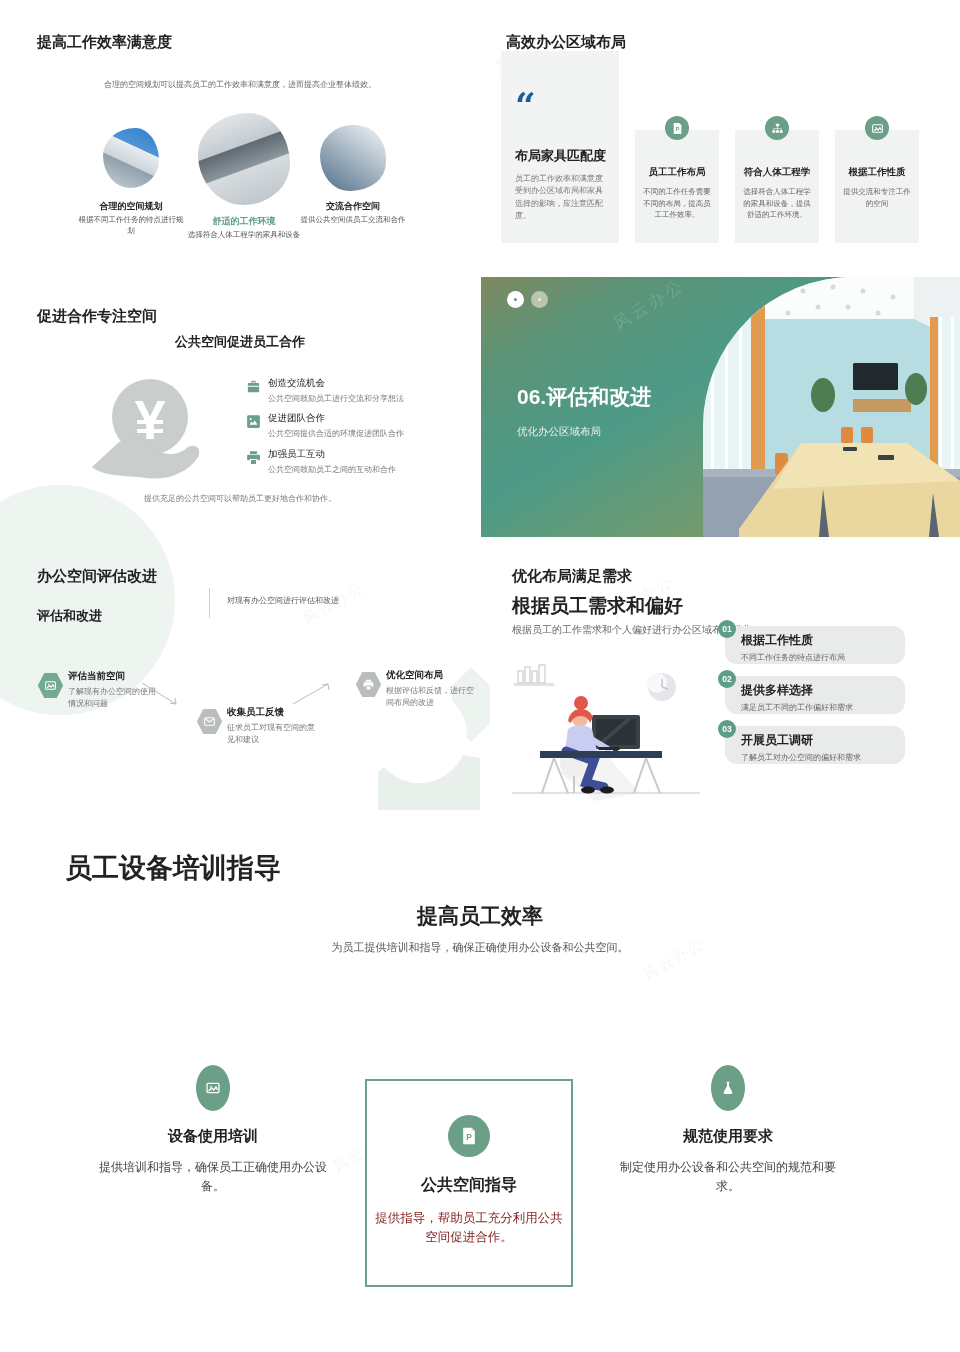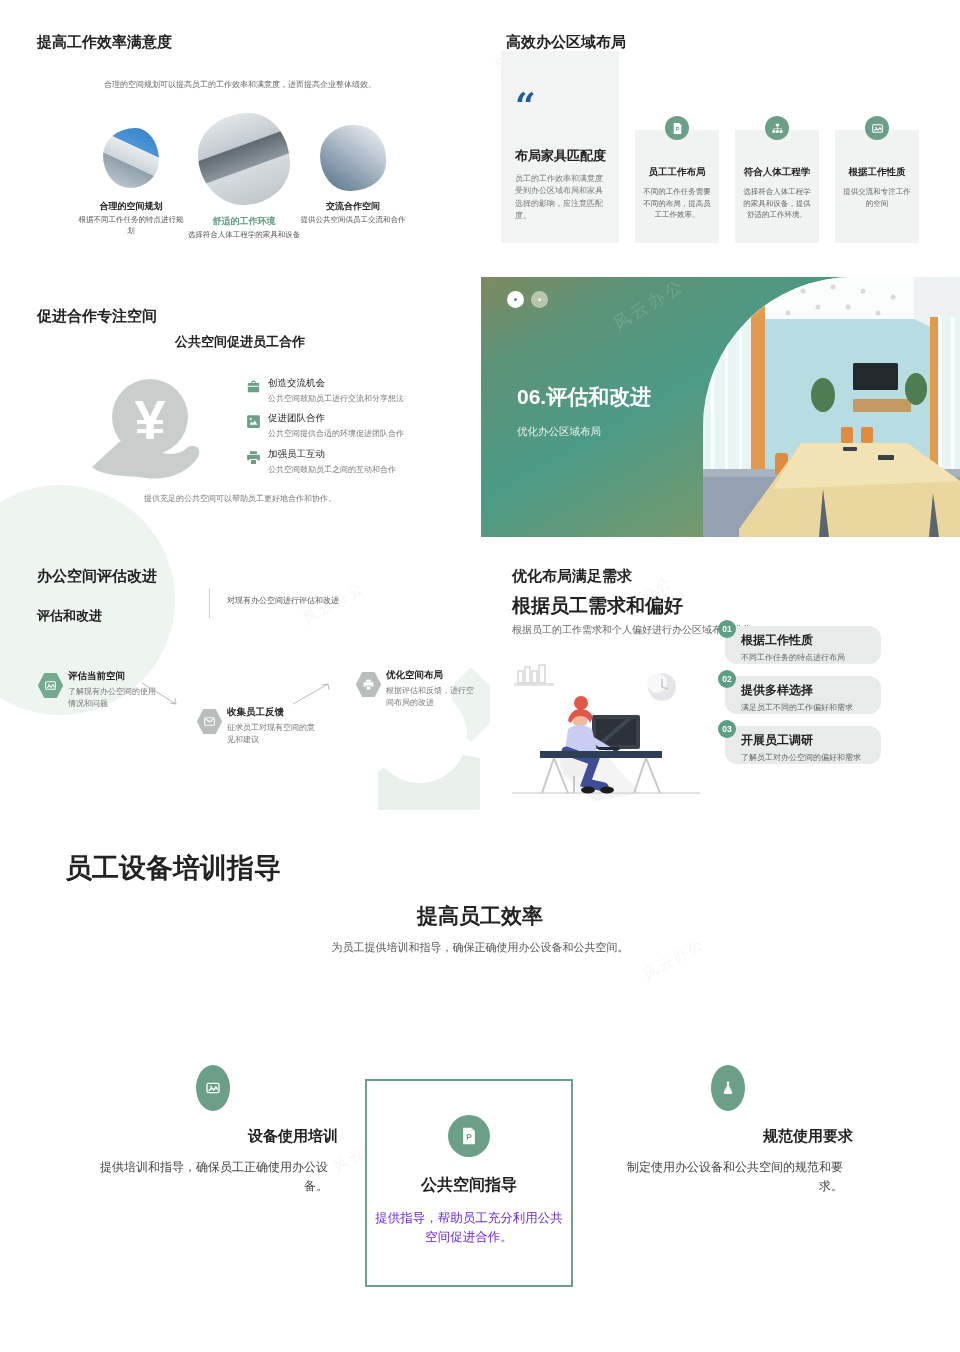--- a/index.html
+++ b/index.html
@@ -93,45 +93,45 @@
   .s5-circle{left:372px;top:133px;width:95px;height:95px;border-radius:50%;background:#fff;}
   .s5-hex-edge{left:452px;top:112px;width:38px;height:75px;background:#edf3ef;
                clip-path:polygon(50% 0,100% 25%,100% 75%,50% 100%,0 75%,0 25%);}
 
   
   .s6{left:485px;top:555px;width:455px;height:255px;}
   .s6-header{left:27px;top:12px;font-size:15px;font-weight:bold;}
   .s6-subheader{left:27px;top:38px;font-size:19px;font-weight:bold;}
   .s6-body{left:27px;top:68px;font-size:10px;color:#666;}
   .s6-illus{left:15px;top:88px;width:210px;height:160px;}
-  .s6card{position:absolute;left:240px;width:156px;height:38px;background:#e9ebeb;
+  .s6card{position:absolute;left:240px;width:180px;height:38px;background:#e9ebeb;
           border-radius:5px 12px 12px 12px;padding:6px 8px 0 16px;box-sizing:border-box;}
   .s6card .num{position:absolute;left:-7px;top:-6px;width:18px;height:18px;border-radius:50%;background:#5d9e86;
                color:#fff;font-size:8.5px;font-weight:bold;display:flex;align-items:center;justify-content:center;}
   .s6card .t{font-size:12px;font-weight:bold;}
   .s6card .d{margin-top:3px;font-size:8px;color:#666;}
 
   
   .s7{left:0;top:830px;width:960px;height:522px;}
   .s7-header{left:65px;top:20px;font-size:27px;font-weight:bold;}
   .s7-title{left:0;right:0;top:72px;text-align:center;font-size:21px;font-weight:bold;}
   .s7-sub{left:0;right:0;top:110px;text-align:center;font-size:11px;color:#555;}
-  .s7col{position:absolute;top:235px;width:250px;text-align:right;}
+  .s7col{position:absolute;top:235px;width:250px;text-align:center;}
   .s7col .oval{margin:0 auto;width:34px;height:46px;border-radius:50%;background:#6b9f87;color:#fff;
                display:flex;align-items:center;justify-content:center;}
   .s7col .oval svg{width:16px;height:16px;}
   .s7col .t{margin-top:16px;font-size:15px;font-weight:bold;}
   .s7col .b{margin:12px auto 0;font-size:12px;color:#444;line-height:1.6;width:230px;}
   .s7card{position:absolute;left:365px;top:249px;width:208px;height:208px;border:2px solid #6b9f87;
           background:#fff;box-sizing:border-box;text-align:center;}
   .s7card .circ{margin:34px auto 0;width:42px;height:42px;border-radius:50%;background:#6b9f87;
                 display:flex;align-items:center;justify-content:center;}
   .s7card .circ svg{width:20px;height:20px;}
   .s7card .t{margin-top:18px;font-size:16px;font-weight:bold;}
-  .s7card .b{margin:13px auto 0;font-size:12.5px;color:#6d28d9;line-height:1.55;width:192px;}
+  .s7card .b{margin:13px auto 0;font-size:12.5px;color:#7f1d1d;line-height:1.55;width:192px;}
 </style>
 </head>
 <body>
 
 <div class="page">
 
   <span class="wm" style="left:492px;top:42px;">风云办公</span>
   <span class="wm" style="left:300px;top:594px;">风云办公</span>
   <span class="wm" style="left:608px;top:588px;">风云办公</span>
   <span class="wm" style="left:330px;top:1142px;">风云办公</span>

